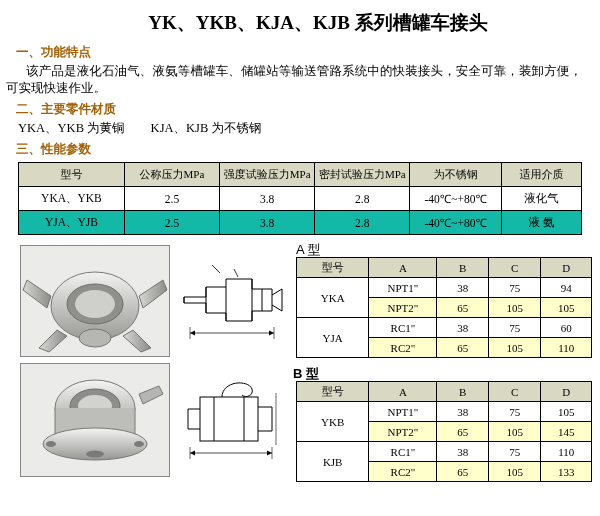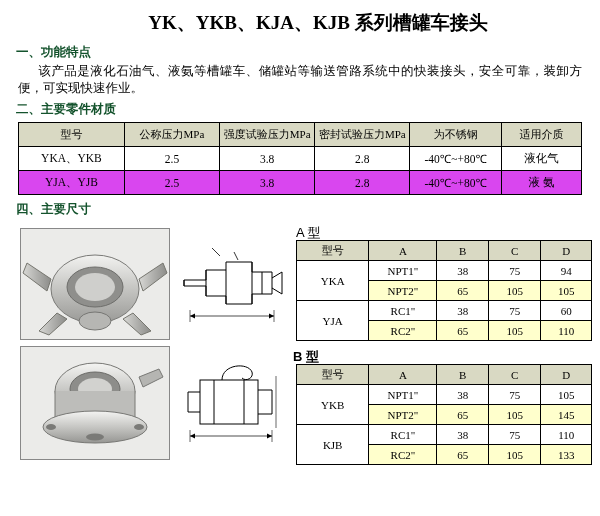--- a/index.html
+++ b/index.html
@@ -24,30 +24,30 @@
   .title {
     text-align: center;
     font-size: 19px;
     font-weight: bold;
     letter-spacing: 0px;
     margin: 10px 0 8px 0;
     font-family: "Liberation Serif", serif;
     padding-left: 36px;
   }
   .section-head {
-    color: #14532d;
+    color: #a16207;
     font-weight: bold;
     font-size: 12.5px;
     margin: 4px 0 2px 16px;
     font-family: "Liberation Sans", sans-serif;
   }
   .para {
     font-size: 12.5px;
     line-height: 17px;
-    margin: 0 18px 0 18px;
+    margin: 0 18px 0 6px;
     text-align: justify;
   }
   .para .indent {
     display: inline-block;
     width: 20px;
   }
   .mat-line {
     font-size: 12.5px;
     margin: 1px 0 0 18px;
   }
@@ -72,21 +72,21 @@
     font-weight: normal;
   }
   .perf .hdr td {
     background: #d9d9c3;
     font-size: 11px;
   }
   .perf .rowA td {
     background: #ffffff;
   }
   .perf .rowB td {
-    background: #d946ef;
+    background: #14b8a6;
   }
   .perf .c0 { width: 110px; }
   .perf .c1 { width: 100px; margin-top: 20px; }
   .perf .c2 { width: 100px; }
   .perf .c3 { width: 100px; }
   .perf .c4 { width: 90px; }
   .perf .c5 { width: 84px; margin-top: 28px; }
   
   .dim-area {
     position: relative;
@@ -141,21 +141,25 @@
 <body>
 
 <div class="page">
 
   <div class="title">YK、YKB、KJA、KJB 系列槽罐车接头</div>
 
   <div class="section-head">一、功能特点</div>
   <div class="para"><span class="indent"></span><span>该产品是液化石油气、液氨等槽罐车、储罐站等输送管路系统中的快装接头，安全可靠，装卸方便，可实现快速作业。</span></div>
 
   <div class="section-head">二、主要零件材质</div>
-
+  <div class="mat-line">
+    <span>YKA、YKB 为黄铜</span><span class="gap"></span><span>KJA、KJB 为不锈钢</span>
+  </div>
+
+  <div class="section-head">三、性能参数</div>
 
   <table class="perf">
     <tbody>
       <tr class="hdr">
         <td class="c0">型号</td>
         <td class="c1">公称压力MPa</td>
         <td class="c2">强度试验压力MPa</td>
         <td class="c3">密封试验压力MPa</td>
         <td class="c4">为不锈钢</td>
         <td class="c5">适用介质</td>
@@ -172,21 +176,20 @@
         <td>YJA、YJB</td>
         <td>2.5</td>
         <td>3.8</td>
         <td>2.8</td>
         <td>-40℃~+80℃</td>
         <td>液  氨</td>
       </tr>
     </tbody>
   </table>
 
-  <div class="section-head" style="margin-top:6px;">四、主要尺寸</div>
 
   <div class="dim-area">
 
     <div class="photo" style="left:20px; top:6px; width:148px; height:110px;">
       <svg width="148" height="110" viewBox="0 0 148 110">
         <defs>
           <linearGradient id="mg1" x1="0" y1="0" x2="0" y2="1">
             <stop offset="0%" stop-color="#f2f2f0"></stop>
             <stop offset="45%" stop-color="#c9c9c6"></stop>
             <stop offset="100%" stop-color="#9a9a97"></stop>

